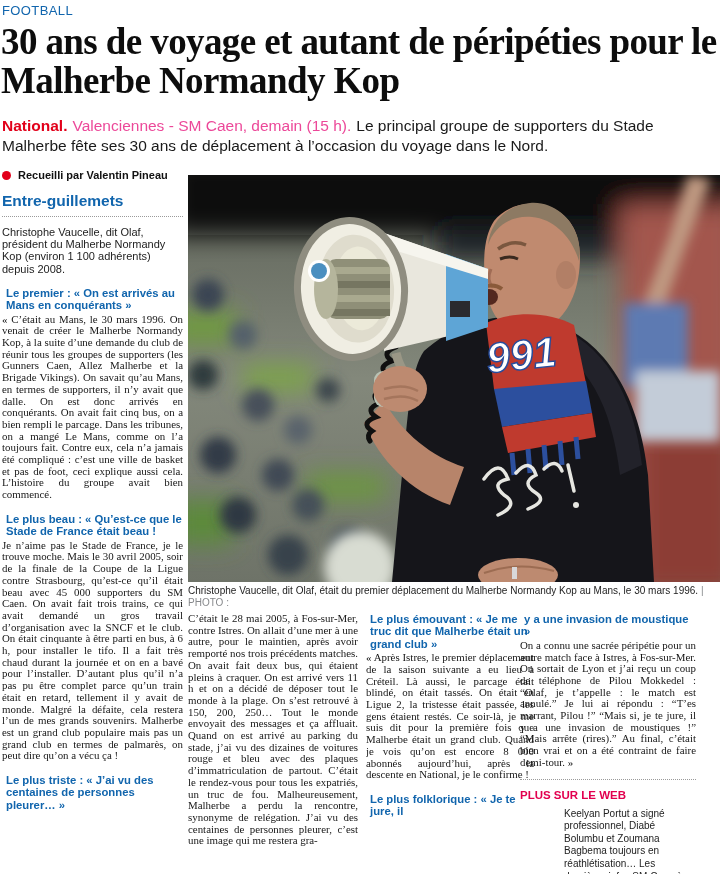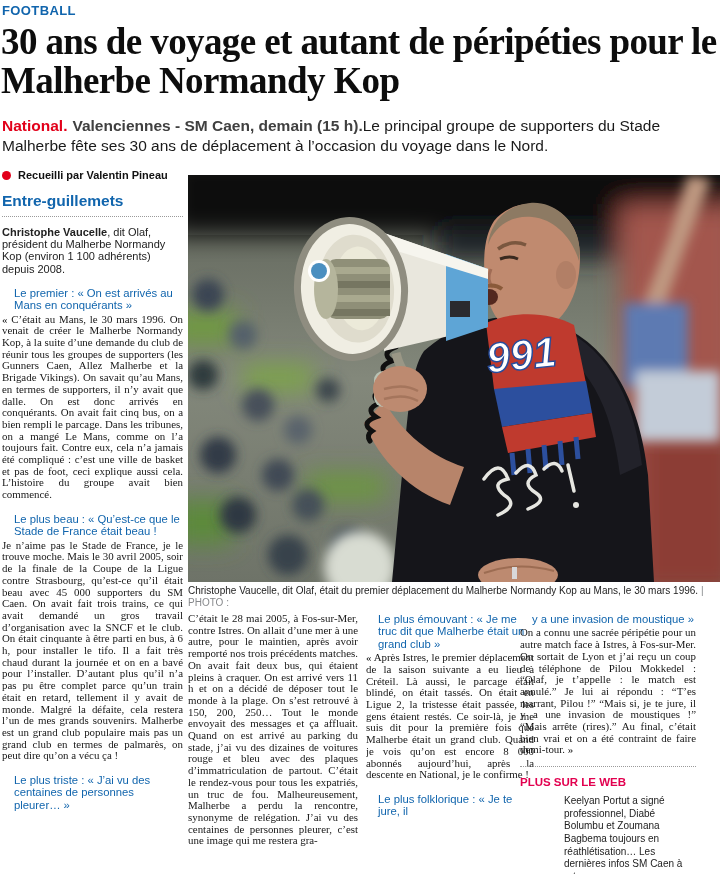--- a/index.html
+++ b/index.html
@@ -1,42 +1,42 @@
 <!DOCTYPE html>
 <html><head>
 <meta charset="utf-8">
 <style>
   * { margin:0; padding:0; box-sizing:border-box; }
   html,body { width:722px; height:874px; background:#fff; overflow:hidden; position:relative;
               font-family:"Liberation Sans", sans-serif; color:#1a1a1a; }
   .abs { position:absolute; }
 
-  .kicker { left:2px; top:3px; font-size:13px; font-weight:700; color:#1165ad; letter-spacing:.4px; }
+  .kicker { left:2px; top:3px; font-size:13px; font-weight:400; color:#1165ad; letter-spacing:.4px; }
   .headline { left:1px; top:22px; width:721px; font-family:"Liberation Serif", serif; font-weight:700;
               font-size:37px; line-height:39px; letter-spacing:-.6px; color:#0d0d0d; }
   .standfirst { left:2px; top:116px; width:717px; font-size:15.5px; line-height:19.5px; }
   .sf-tag { color:#e2001a; font-weight:700; margin-right:5px; }
-  .sf-match { color:#404040; font-weight:700; }
+  .sf-match { color:#ec4899; font-weight:400; margin-right:5px; }
 
   .byline { left:2px; top:169px; font-size:11px; font-weight:700; color:#111; }
   .byline-dot { display:inline-block; width:9px; height:9px; border-radius:50%; background:#e2001a;
                 margin-right:7px; vertical-align:-1px; }
 
   .col { position:absolute; overflow:hidden; }
   .col1 { left:2px;   top:192px; width:181px; height:690px; }
   .col2 { left:188px; top:613px; width:170px; height:261px; }
   .col3 { left:366px; top:613px; width:168px; height:261px; }
   .col4 { left:520px; top:613px; width:176px; height:261px; }
 
   .section-title { font-size:15.5px; font-weight:700; color:#1165ad; }
   .dotted { border-bottom:1px dotted #9a9a9a; margin:6px 0 9px 0; }
   .intro { font-size:11px; line-height:12.2px; color:#222; margin-bottom:4px; }
-  .intro b { font-weight:700;text-align:center; }
-
-  .sub { color:#1165ad; font-weight:400; font-size:11.3px; line-height:12.4px; margin:12px 0 2px 12px; }
+  .intro b { font-weight:400;text-align:center; }
+
+  .sub { color:#1165ad; font-weight:700; font-size:11.3px; line-height:12.4px; margin:12px 0 2px 4px; }
   .col .sub:first-child { margin-top:0; }
   .body-p { font-family:"Liberation Serif", serif; font-size:10.9px; line-height:11.7px;
             text-align:justify; color:#161616; }
 
   .photo { left:188px; top:175px; width:532px; height:407px; background:#777; }
   .caption { left:188px; top:585px; width:532px; font-size:10px; line-height:11.5px; color:#222; }
   .credit-label { color:#87898c; margin-left:3px; }
   .credit { font-size:8.8px; color:#87898c; letter-spacing:.2px; margin-top:1px; }
 
   .web-title { color:#e2004f; font-weight:700; font-size:11.5px; margin:9px 0 7px 0; }

